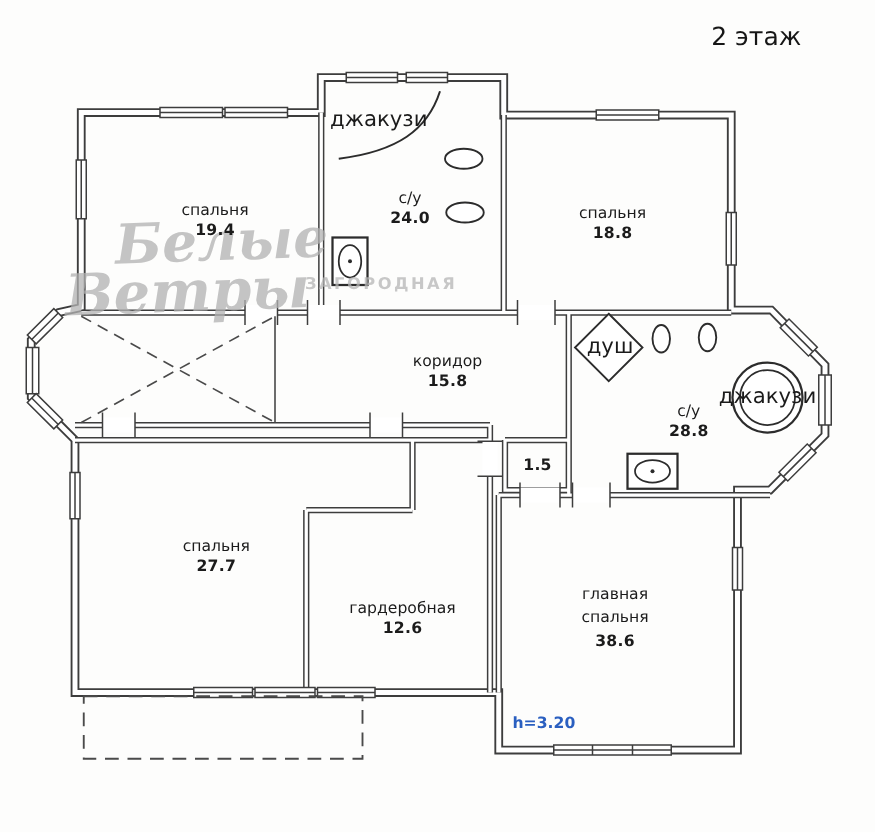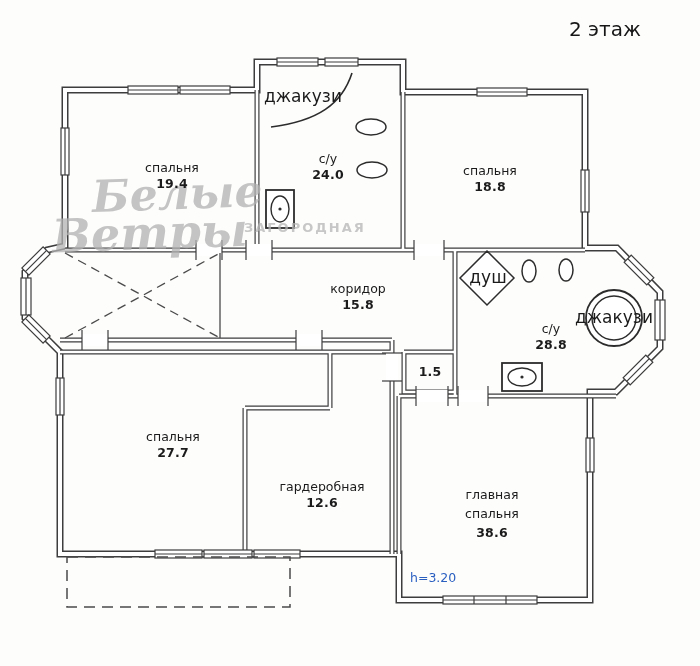--- a/index.html
+++ b/index.html
@@ -8,21 +8,21 @@
   #plan-svg{position:absolute;left:0;top:0;}
   .room-label{position:absolute;transform:translate(-50%,-50%);text-align:center;
       font-size:12.5px;line-height:1.3;color:#1b1b1b;white-space:nowrap;z-index:3;}
   .room-label .area{font-weight:bold;letter-spacing:.2px;}
   .room-label.master{white-space:normal;width:96px;line-height:1.5;}
   .fixture-label{position:absolute;transform:translate(-50%,-50%);font-size:17px;
       color:#1b1b1b;white-space:nowrap;z-index:3;}
   #floor-title{position:absolute;left:605px;top:29px;transform:translate(-50%,-50%);
       font-size:20px;font-weight:normal;color:#161616;z-index:4;white-space:nowrap;}
   #height-note{position:absolute;left:410px;top:570px;font-size:12.5px;color:#2a5fc0;
-      font-weight:normal;z-index:3;white-space:nowrap;}
+      font-weight:bold;z-index:3;white-space:nowrap;}
   #watermark{position:absolute;left:0;top:0;width:700px;height:666px;z-index:2;
       pointer-events:none;opacity:.75;}
   .wm-script{position:absolute;font-family:"DejaVu Serif",serif;font-style:italic;
       font-weight:bold;color:#b2b2b2;}
   #wm-line1{left:92px;top:168px;font-size:44px;transform:rotate(-2deg);}
   #wm-line2{left:52px;top:206px;font-size:46px;transform:rotate(-2deg);}
   .wm-caption{position:absolute;font-size:13px;font-weight:bold;color:#b6b6b6;
       letter-spacing:2px;}
   #wm-cap1{left:216px;top:220px;padding-left:28px;}
   #wm-cap2{left:222px;top:237px;}
@@ -203,20 +203,20 @@
   <div class="room-label" style="left:173px;top:445px">
     <div>спальня</div>
     <div class="area">27.7</div>
   </div>
 
   <div class="room-label" style="left:322px;top:495px">
     <div>гардеробная</div>
     <div class="area">12.6</div>
   </div>
 
-  <div class="room-label master" style="left:492px;top:514px">
+  <div class="room-label master" style="left:492px;top:494px">
     <div>главная спальня</div>
     <div class="area">38.6</div>
   </div>
 
   <div id="height-note">h=3.20</div>
 
 </div>
 
 </body></html>

